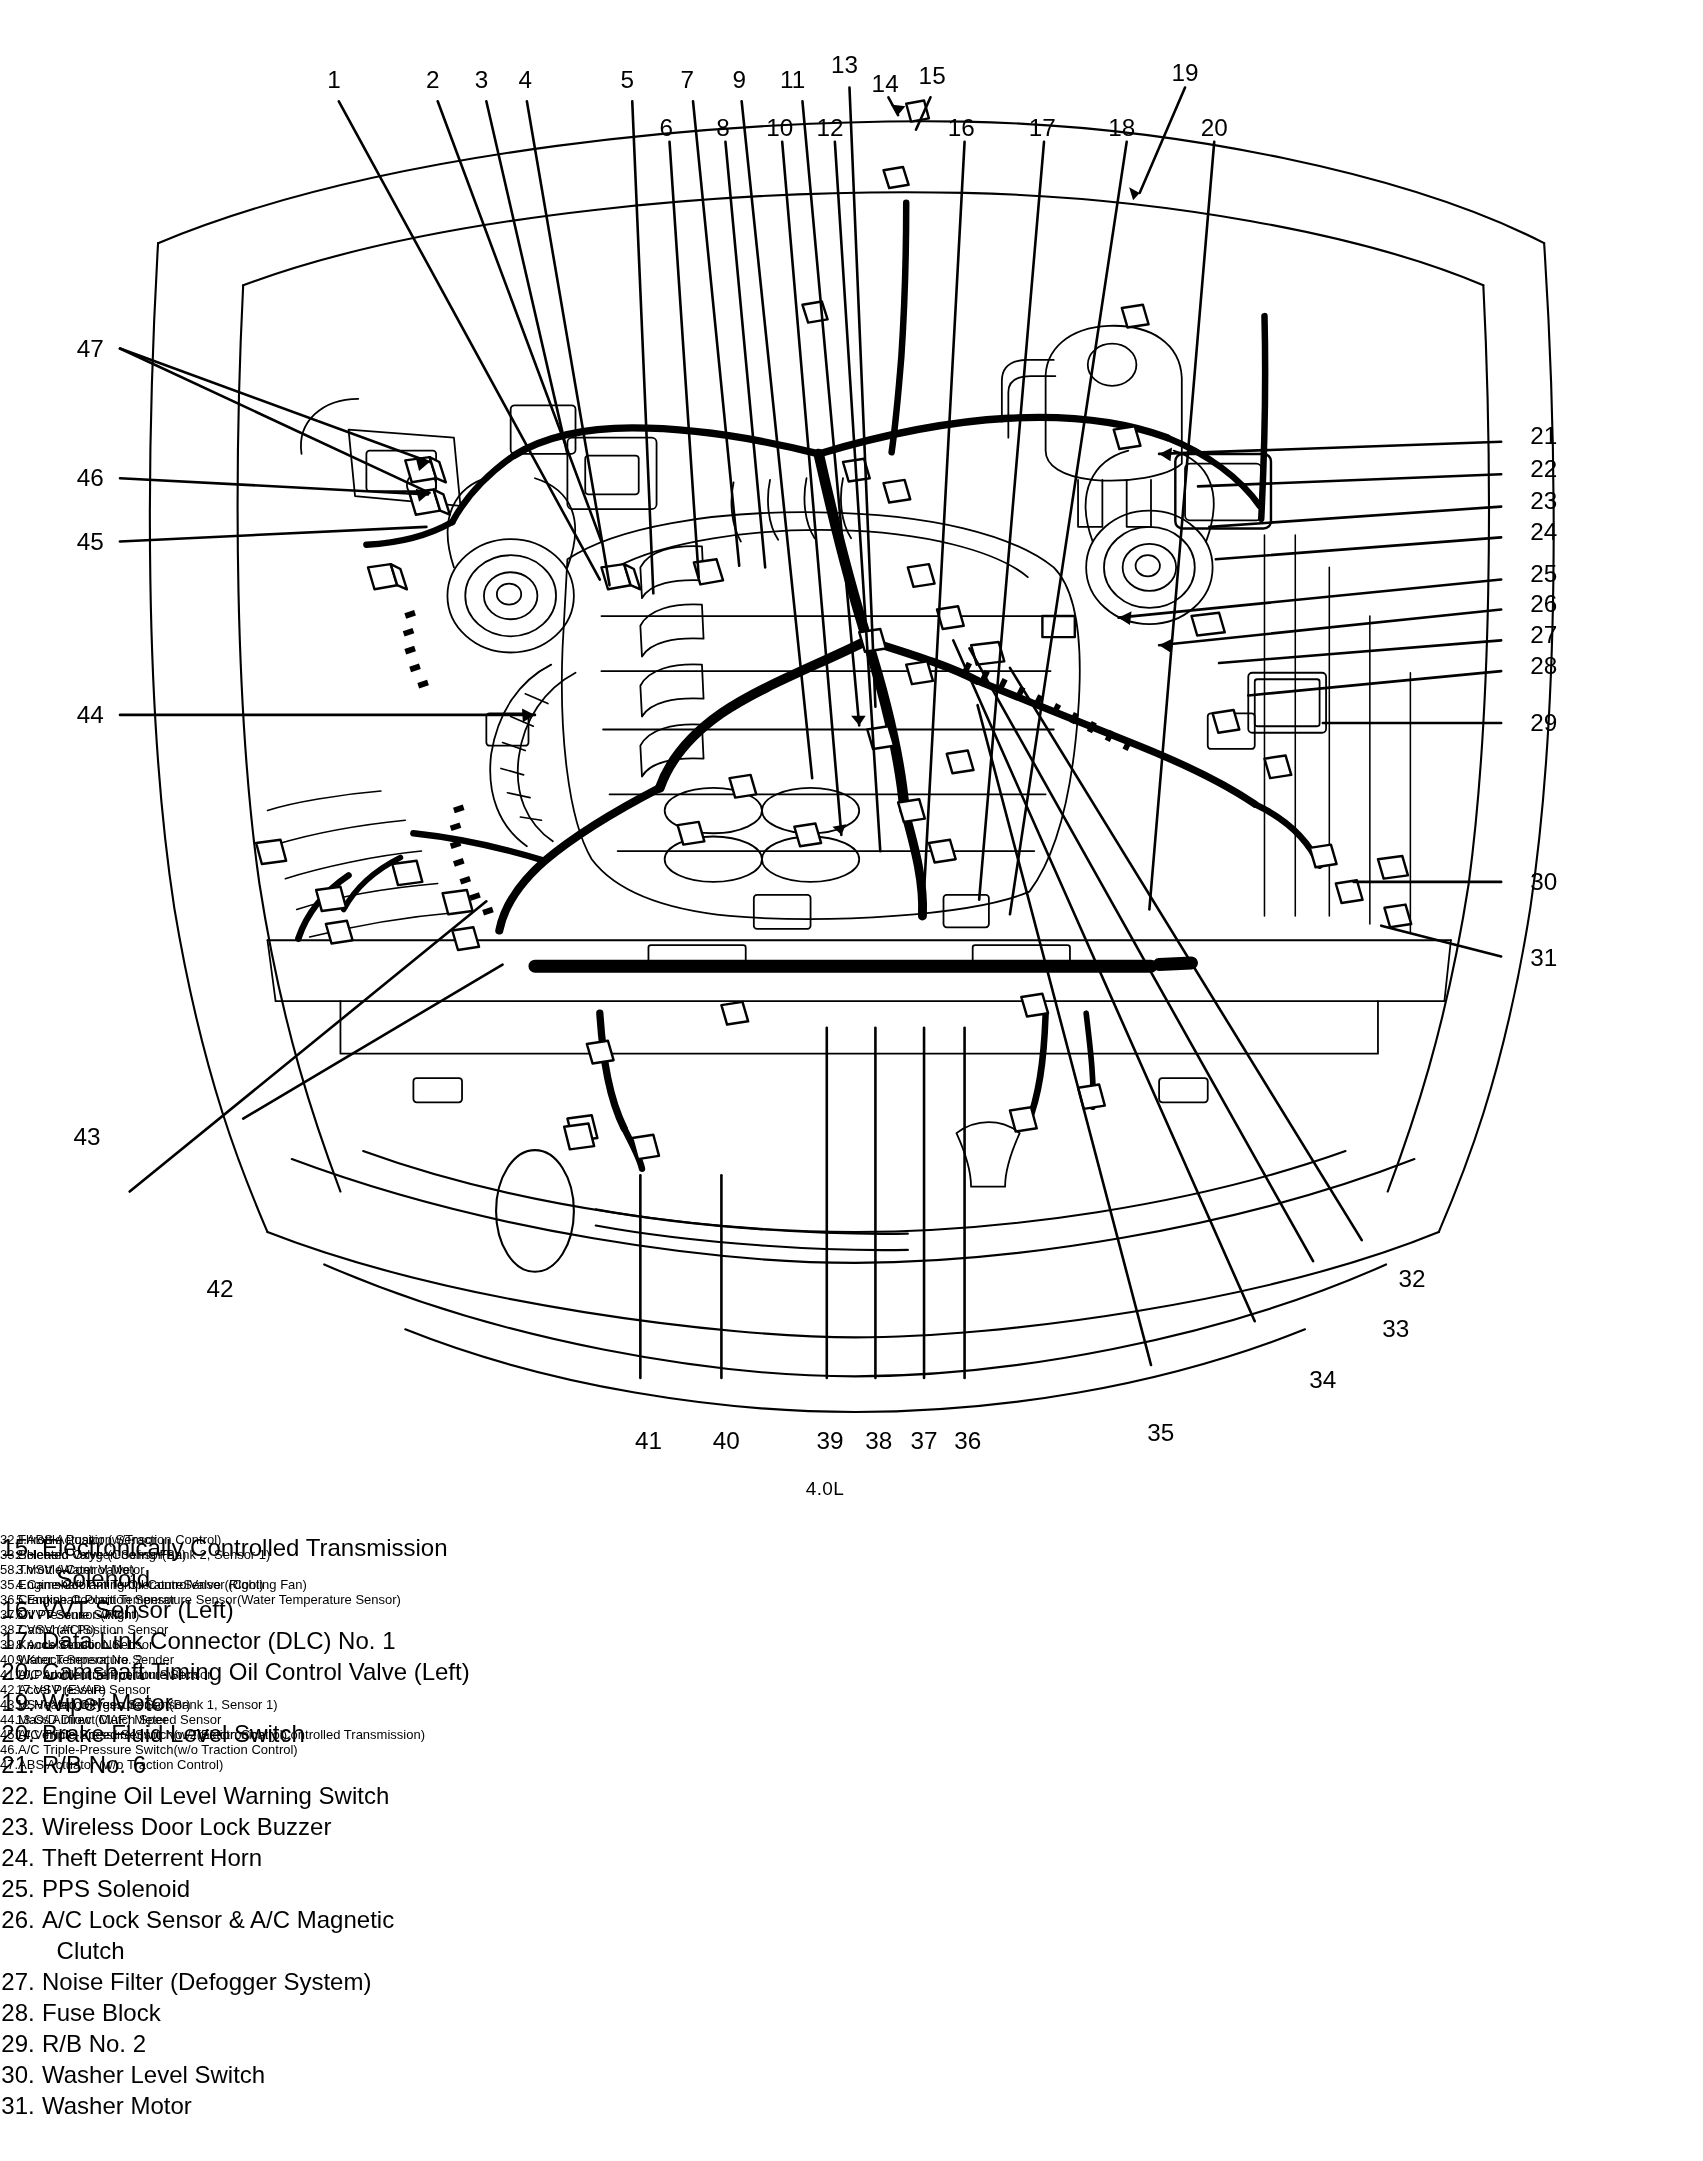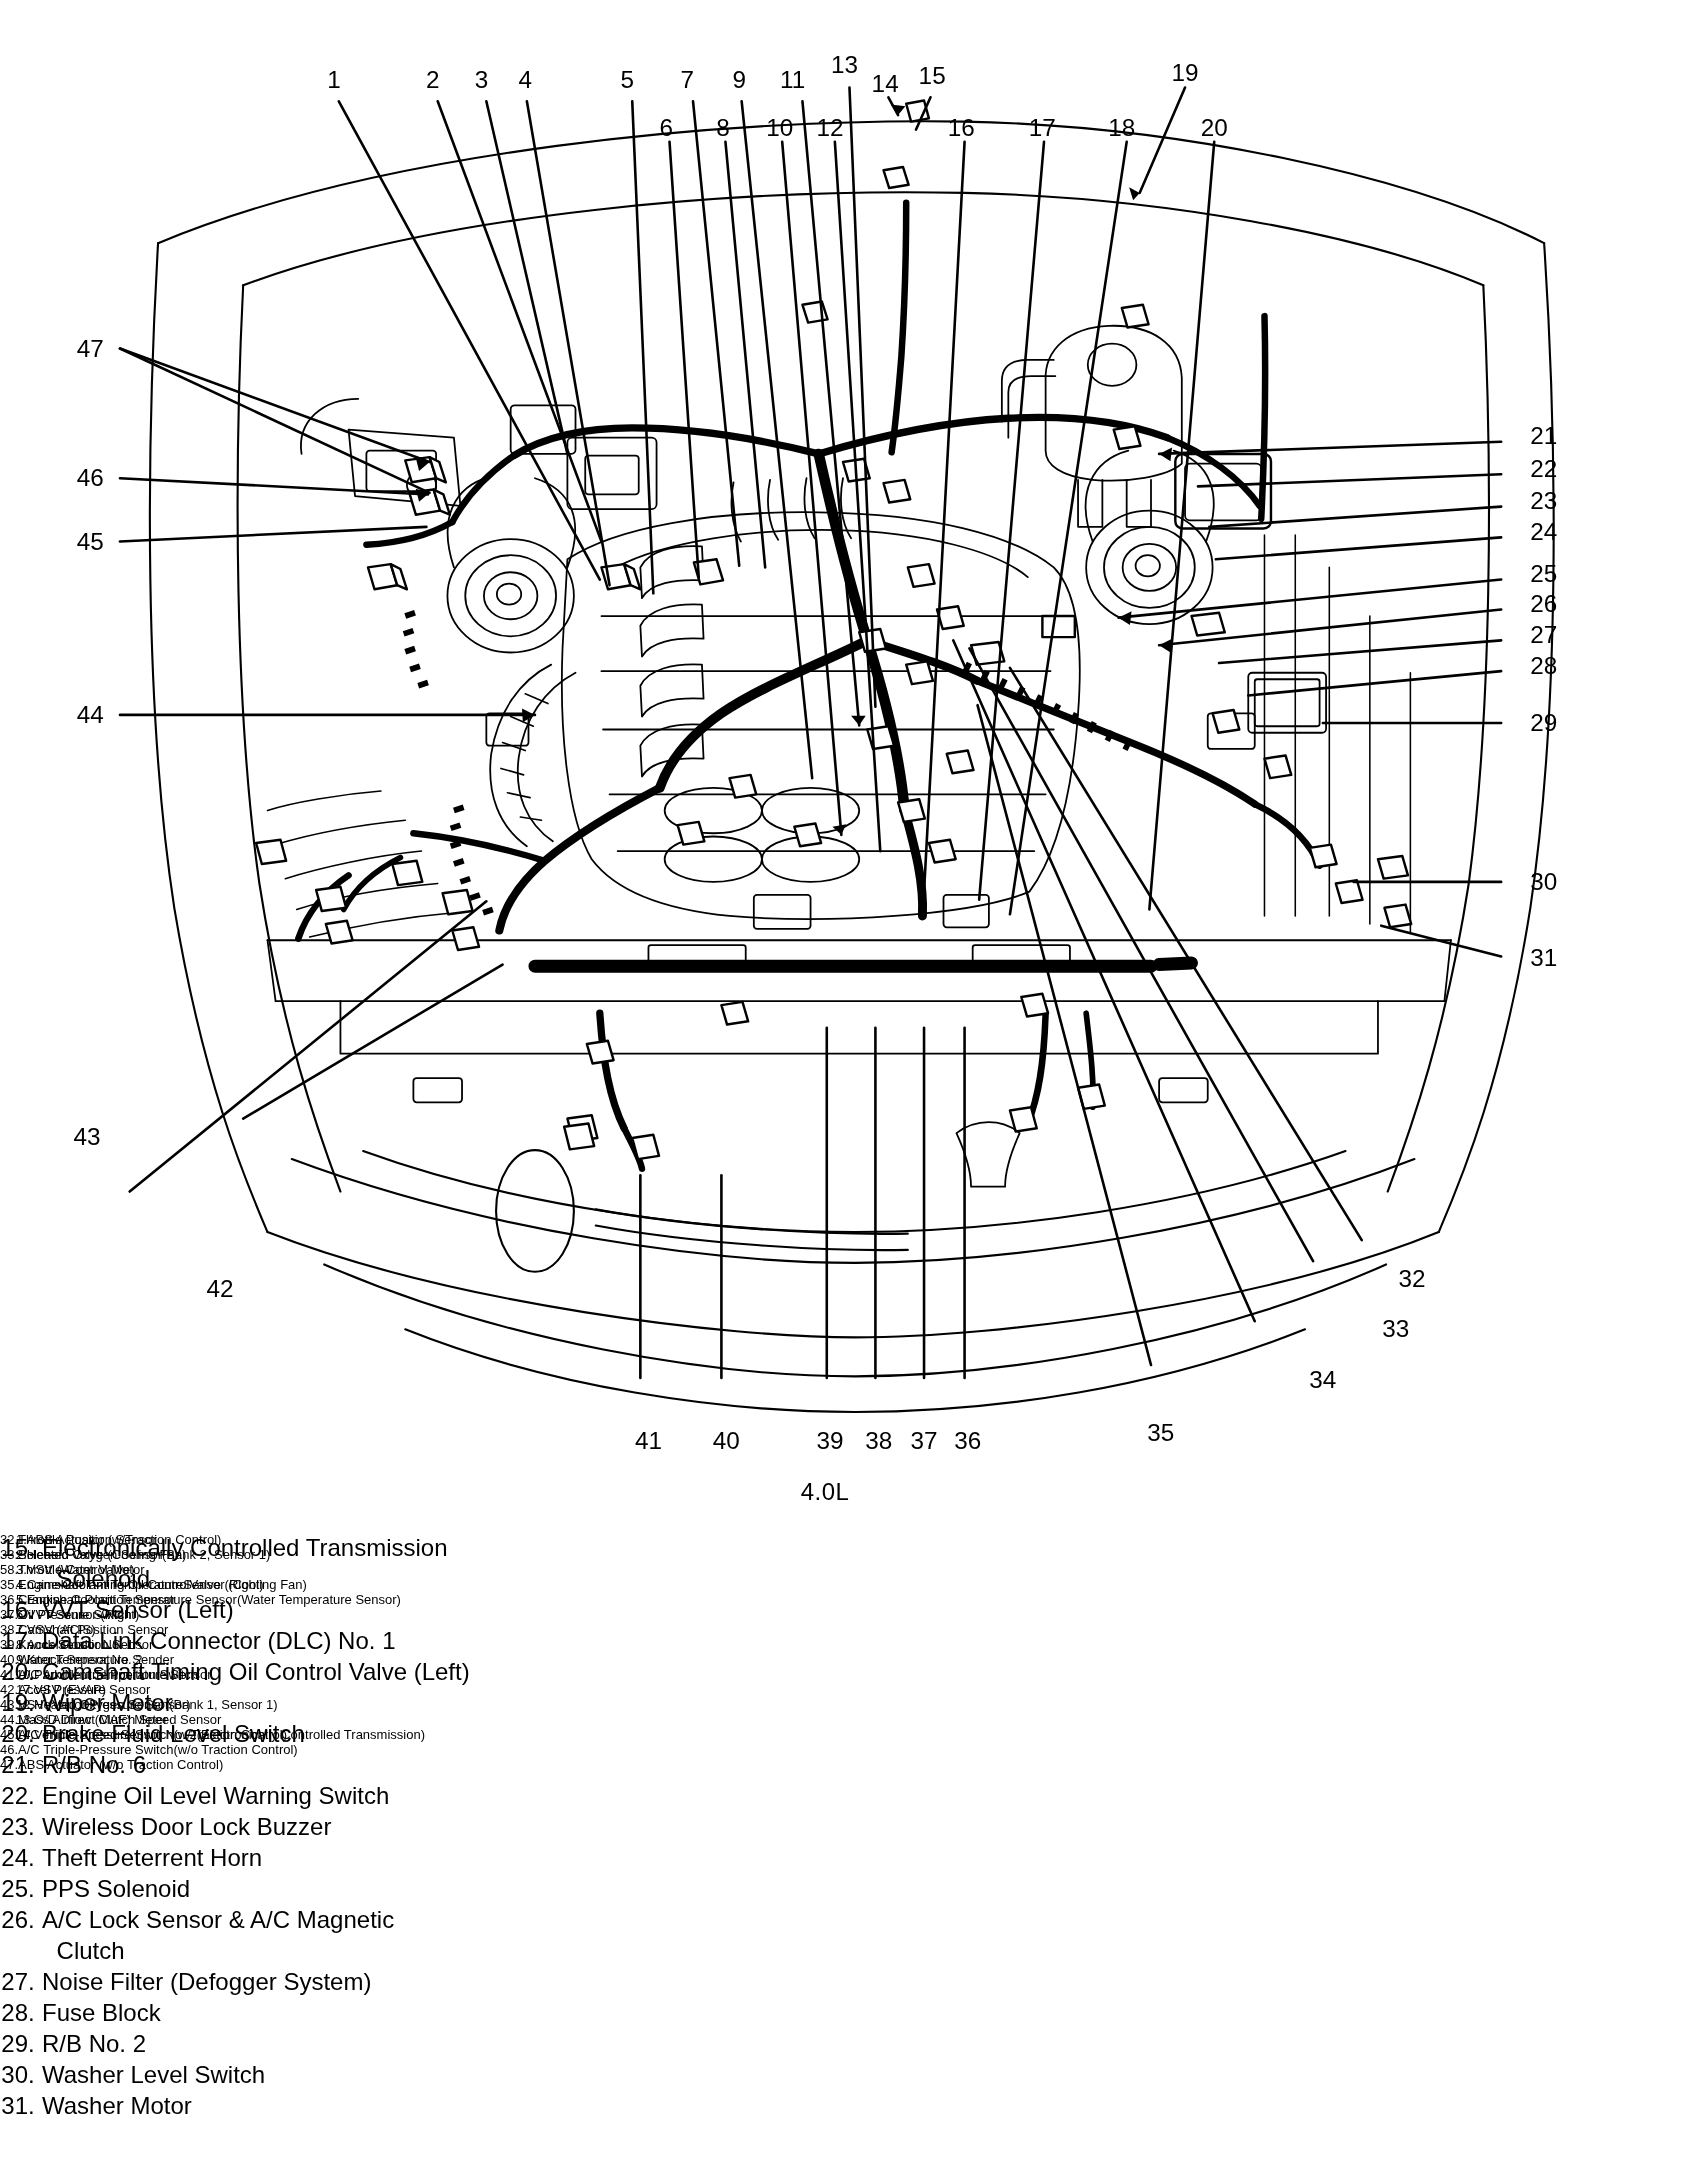--- a/index.html
+++ b/index.html
@@ -39,21 +39,21 @@
     fill: #000;
   }
 
   
   #engine-label {
     position: absolute;
     left: 0;
     top: 1478px;
     width: 1703px;
     text-align: center;
-    font-size: 24px;
+    font-size: 19px;
     letter-spacing: 0.4px;
   }
   #engine-label .inner { display: inline-block; margin-left: -53px; }
 
   
   #legend {
     position: absolute;
     left: 0;
     top: 1532px;
     width: 1703px;

